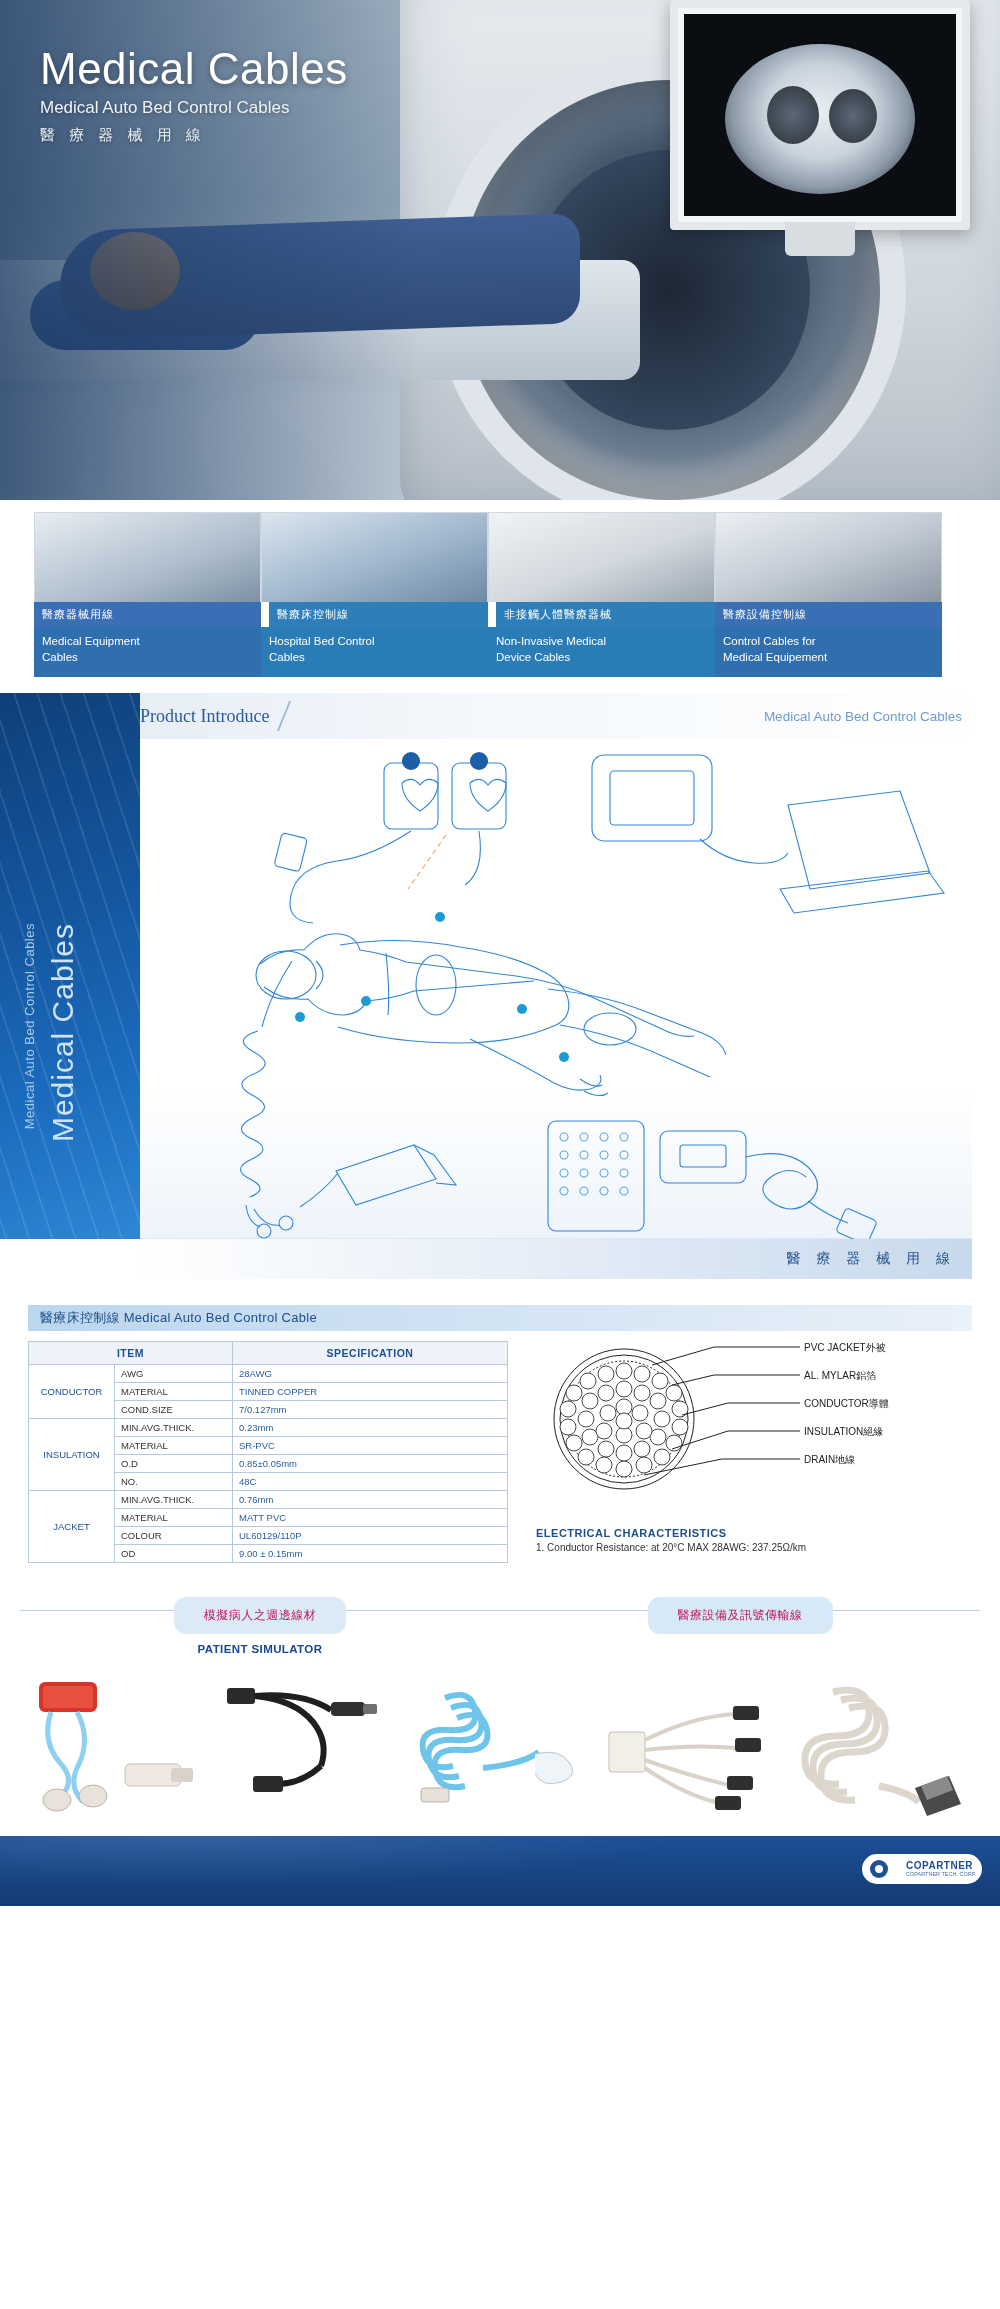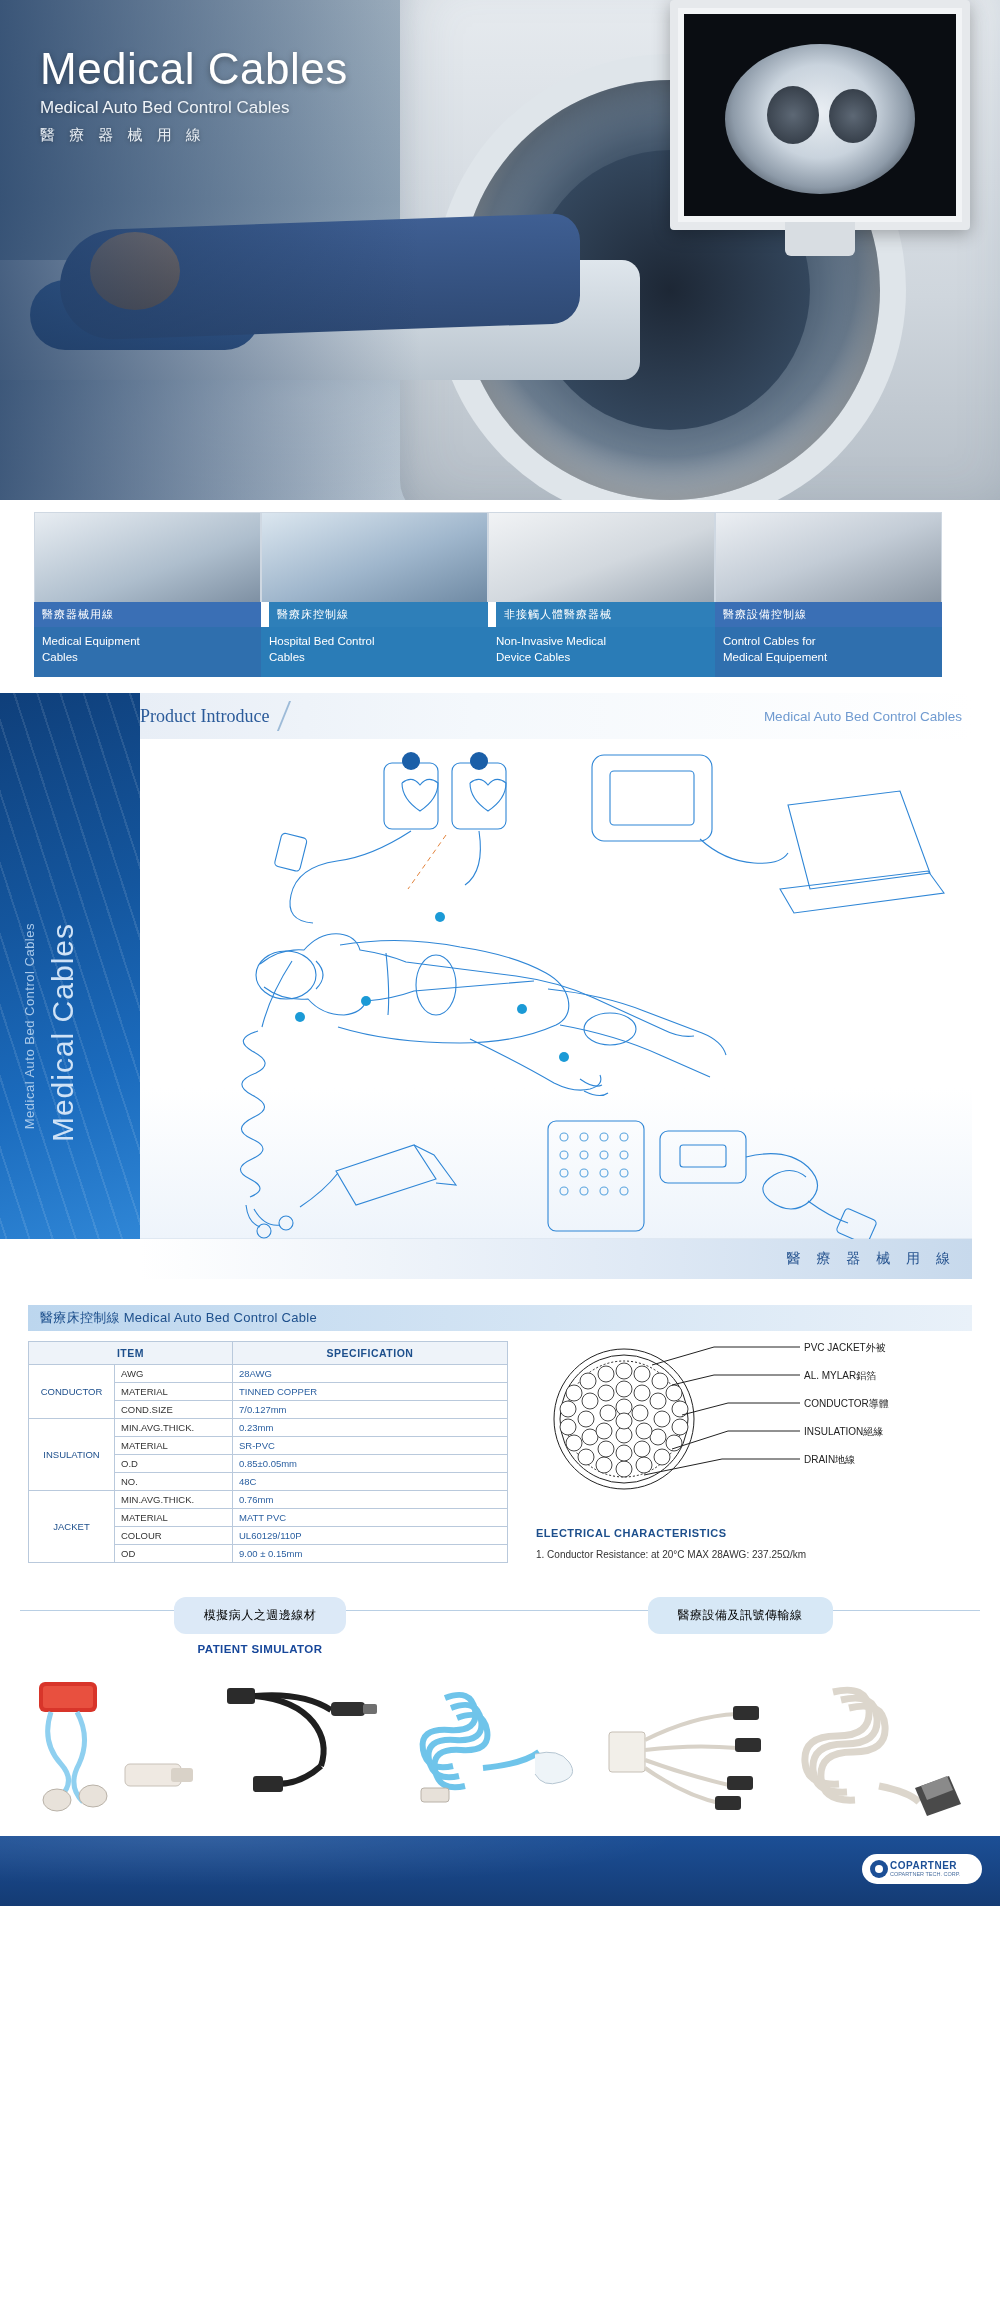--- a/index.html
+++ b/index.html
@@ -205,21 +205,21 @@
   table.spec td.grp{ text-align:center; color:#1d4f8c; width:86px; }
   table.spec td.k{ width:118px; }
   table.spec td.v{ color:#2a5fa0; }
   .cable-box{ flex:1; position:relative; }
 
   
   .gal{ margin-top:34px; padding:0 20px 0 20px; position:relative; }
   .gal-heads{ display:flex; }
   .gal-col{ width:50%; text-align:center; position:relative; }
   .pill{
-    display:inline-block; background:#dce9f7; color:#000000; font-size:12px;
+    display:inline-block; background:#dce9f7; color:#be185d; font-size:12px;
     padding:10px 30px; border-radius:12px; letter-spacing:.5px;
   }
   .pill.b{ background:#d7e8f6; }
   .gal-sub{
     margin-top:8px; color:#17479a; font-size:11.5px; font-weight:bold; letter-spacing:.4px;
     line-height:1.35;
   }
   .gal-imgs{ display:flex; margin-top:10px; }
   .gi{ flex:1; height:150px; position:relative; }
 
@@ -228,21 +228,21 @@
     margin-top:18px; height:70px;
     background: linear-gradient(180deg,#1c4f96,#143b74);
     position:relative;
   }
   .footer .wave{
     position:absolute; inset:0;
     background: radial-gradient(ellipse 80% 120% at 20% 0%, rgba(255,255,255,.10), transparent 60%);
   }
   .logo{
     position:absolute; right:18px; top:18px; width:120px; height:30px;
-    background:#fff; border-radius:15px; display:flex; align-items:center; gap:2px;
+    background:#fff; border-radius:15px; display:flex; align-items:center; gap:18px;
     padding-left:8px;
   }
   .logo .mark{ width:18px;height:18px;border-radius:50%;background:#1c4f96; position:relative;}
   .logo .mark:after{content:"";position:absolute;left:5px;top:5px;width:8px;height:8px;border-radius:50%;background:#fff;}
   .logo .txt{ font-size:10px; color:#1c4f96; font-weight:bold; letter-spacing:.5px;}
   .logo .txt small{ display:block; font-size:5.5px; font-weight:normal; letter-spacing:0; color:#4a6fa0;}
 </style>
 </head>
 <body>
 
@@ -533,21 +533,21 @@
           <path d="M112,134 L190,118 L268,118"></path>
         </g>
         <text class="lbl" x="272" y="10" font-size="10" fill="#222">PVC JACKET外被</text>
         <text x="272" y="38" font-size="10" fill="#222">AL. MYLAR鋁箔</text>
         <text x="272" y="66" font-size="10" fill="#222">CONDUCTOR導體</text>
         <text x="272" y="94" font-size="10" fill="#222">INSULATION絕緣</text>
         <text x="272" y="122" font-size="10" fill="#222">DRAIN地線</text>
       </svg>
       <div style="position:relative; margin-top:-8px; margin-left:4px;">
         <div style="color:#1d4f8c;font-size:11px;font-weight:bold;letter-spacing:.5px">ELECTRICAL  CHARACTERISTICS</div>
-        <div style="color:#333;font-size:10px;margin-top:10px">1. Conductor Resistance:  at 20°C MAX 28AWG: 237.25Ω/km</div>
+        <div style="color:#333;font-size:10px;margin-top:3px">1. Conductor Resistance:  at 20°C MAX 28AWG: 237.25Ω/km</div>
       </div>
     </div>
   </div>
 
   <div class="gal">
     <div class="gal-heads">
       <div class="gal-col">
         <div style="position:relative">
           <div style="position:absolute;left:0;right:0;top:13px;height:1px;background:#b9cfe4"></div>
           <span class="pill" style="position:relative">模擬病人之週邊線材</span>

